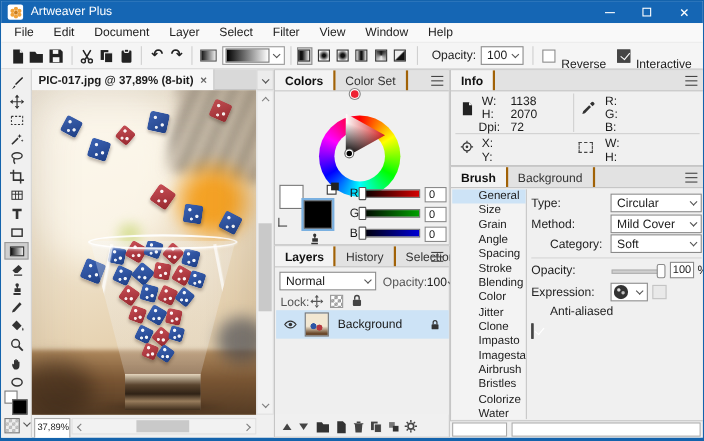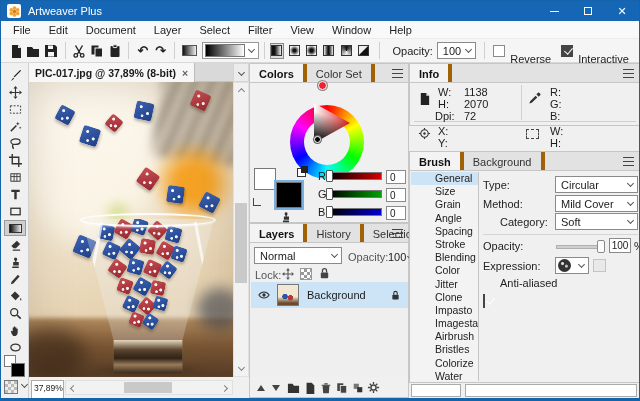--- a/index.html
+++ b/index.html
@@ -41,21 +41,21 @@
 .cb.checked::after{content:"";position:absolute;left:3.5px;top:0.5px;width:3.5px;height:7px;border:solid #fff;border-width:0 1.6px 1.6px 0;transform:rotate(40deg)}
 .cblabel{margin:16px 10px 0 5px}
 
 .toolbox{left:0;top:62px;width:28px;height:335px;background:#f0f0f0;border-right:1px solid #cfcfcf}
 .tool{position:absolute;left:3px;width:22px;height:16px;display:flex;align-items:center;justify-content:center}
 .tool.sel{background:#cfcfcf;border:1px solid #9a9a9a}
 .swatch{position:absolute;border:1px solid #777;background:#fff}
 
 .panel{background:#f0f0f0;border:1px solid #c6c6c6}
 .tabstrip{height:19px;background:#e2e2e2;display:flex;border-bottom:1px solid #c6c6c6;position:relative}
-.tab{padding:3.5px 9px 0;color:#333;border-right:4px solid #a16207;height:100%}
+.tab{padding:3.5px 9px 0;color:#333;border-right:2px solid #a16207;height:100%}
 .tab.active{background:#f3f3f3;font-weight:bold;color:#111}
 .hamb{position:absolute;right:5px;top:5px;width:11px;height:9px;border-top:1.4px solid #444;border-bottom:1.4px solid #444}
 .hamb::after{content:"";display:block;margin-top:2.6px;border-top:1.4px solid #444}
 
 .ring{border-radius:50%;background:conic-gradient(#f00,#ff0,#0f0,#0ff,#00f,#f0f,#f00);position:relative}
 .ring::after{content:"";position:absolute;inset:14px;border-radius:50%;background:#f0f0f0}
 .tri{clip-path:polygon(0 0,100% 50%,0 100%);background:linear-gradient(200deg,rgba(0,0,0,0) 40%,rgba(0,0,0,.9) 88%),linear-gradient(90deg,#fff,#d21a1a)}
 .ring-marker{width:9px;height:9px;border-radius:50%;border:1.6px solid #fff;box-shadow:0 0 0 1px #888;background:#e23}
 .tri-marker{width:7px;height:7px;border-radius:50%;background:#000;border:1.5px solid #fff;box-shadow:0 0 0 1px #666}
 .chan-track{height:8px;border:1px solid #777}
@@ -525,21 +525,21 @@
         </svg>
       </div>
     <div class="lbtn" style="left:116px;top:156px">
         <svg width="13" height="13" viewBox="0 0 14 14">
           <circle cx="7" cy="7" r="2.8" fill="none" stroke="#444" stroke-width="1.6"></circle>
           <path d="M7 1v2.2M7 10.8V13M1 7h2.2M10.8 7H13M2.9 2.9l1.5 1.5M9.6 9.6l1.5 1.5M11.1 2.9L9.6 4.4M4.4 9.6l-1.5 1.5" stroke="#444" stroke-width="1.4"></path>
         </svg>
       </div>
   </div>
 
-  <div class="abs panel" style="left:408px;top:62px;width:231px;height:63px">
+  <div class="abs panel" style="left:408px;top:62px;width:231px;height:88px">
     <div class="tabstrip">
       <div class="tab active">Info</div>
       <span class="hamb"></span>
     </div>
     <div class="abs" style="left:111px;top:21px;width:1px;height:35px;background:#d0d0d0"></div>
     <div class="abs" style="left:4px;top:57px;width:222px;height:1px;background:#d0d0d0"></div>
     <span class="abs" style="left:8px;top:28px">
         <svg width="13" height="13" viewBox="0 0 14 14">
           <path fill="#222" d="M3 1h6l3 3v10H3z"></path>
           <path fill="#f0f0f0" d="M9 1l3 3H9z"></path>

